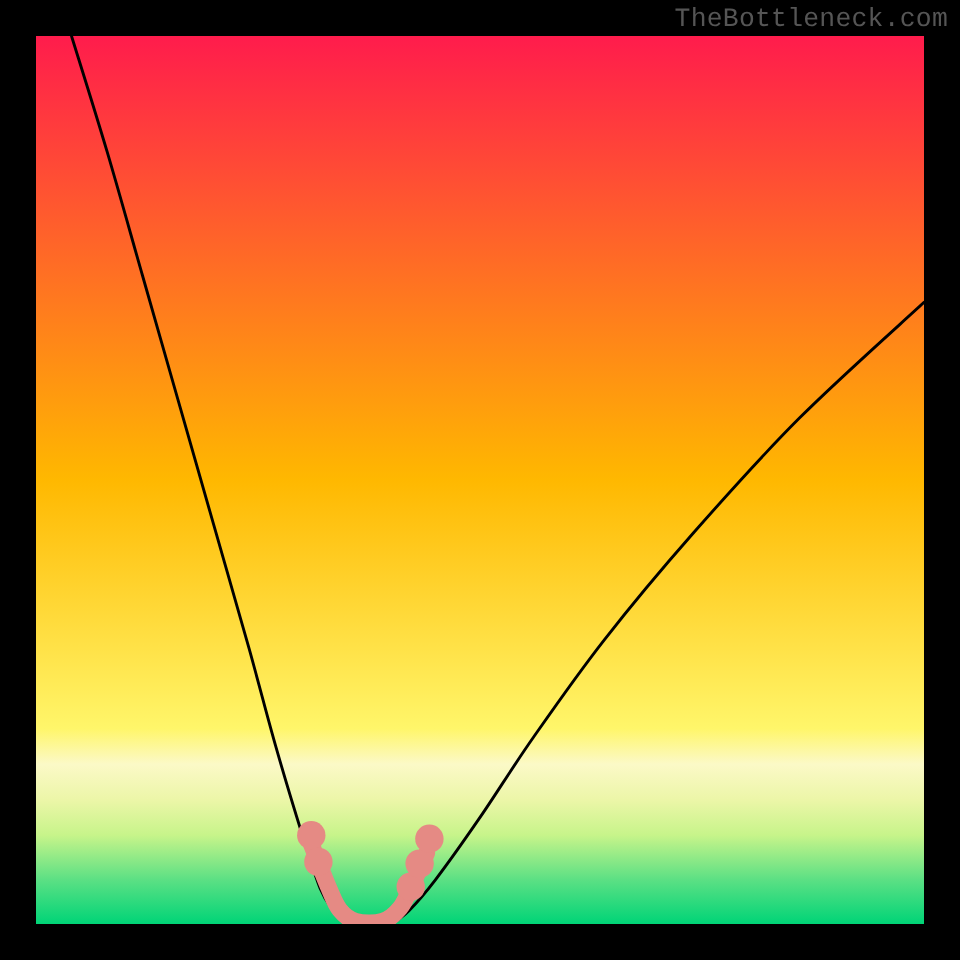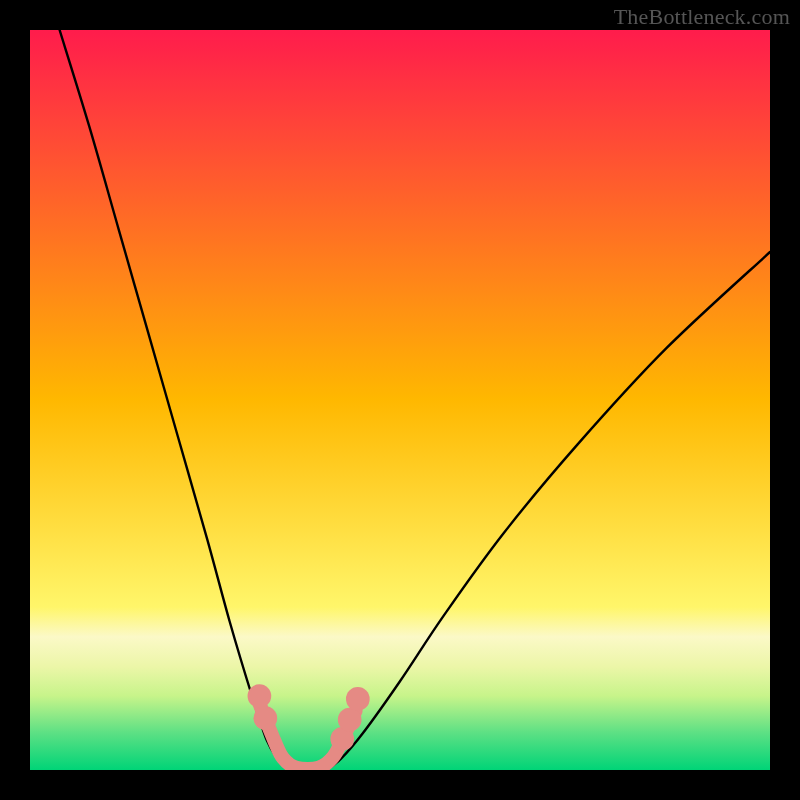--- a/index.html
+++ b/index.html
@@ -30,21 +30,21 @@
   .curve-svg {
     position: absolute;
     inset: 0;
     width: 740px;
     height: 740px;
   }
   .watermark {
     position: absolute;
     top: 4px;
     right: 10px;
-    font-family: Liberation Serif, serif;
+    font-family: Liberation Mono, monospace;
     font-size: 22px;
     color: #555;
     letter-spacing: 0.2px;
   }
 </style>
 </head>
 <body>
 
 <div class="frame">
   <div class="watermark">TheBottleneck.com</div>

